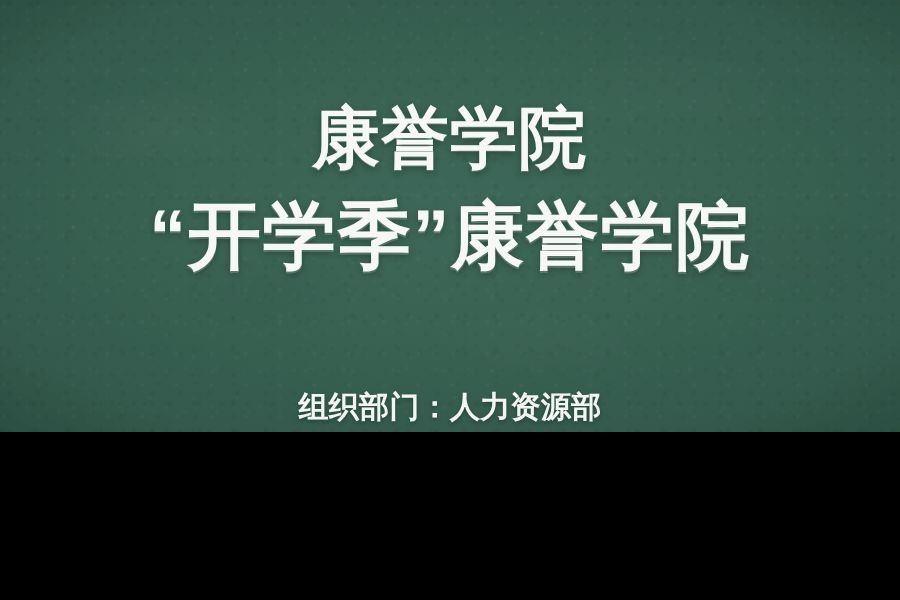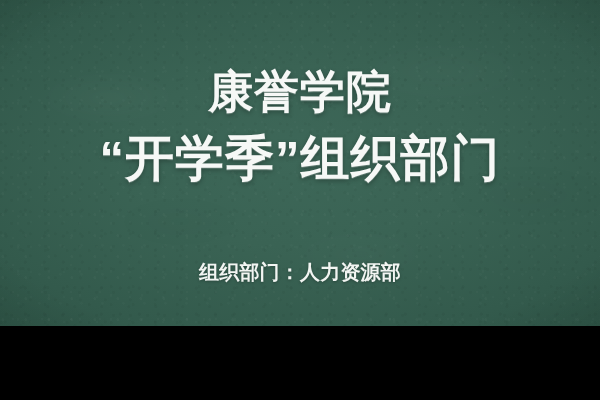--- a/index.html
+++ b/index.html
@@ -3,21 +3,21 @@
 <meta charset="utf-8">
 <style>
   html, body {
     margin: 0;
     padding: 0;
     background: #000;
   }
   #slide {
     position: relative;
     width: 600px;
-    height: 326px;
+    height: 288px;
     overflow: hidden;
     font-family: "Liberation Sans", "DejaVu Sans", sans-serif;
     background-color: #2c5446;
     -webkit-font-smoothing: antialiased;
   }
 
   
   .board-base {
     position: absolute;
     inset: 0;
@@ -178,21 +178,21 @@
 
 <div id="slide">
 
   <div class="board-base"></div>
   <div class="board-speckle"></div>
   <div class="board-smudge"></div>
   <div class="board-vignette"></div>
 
   <div class="content">
     <div class="title-line1">康誉学院</div>
-    <div class="title-line2">“开学季”组织部门</div>
+    <div class="title-line2">“开学季”康誉学院</div>
     <div class="subtitle">组织部门：人力资源部</div>
   </div>
 
   <div class="chalk-ledge">
     <div class="ledge-top"></div>
     <div class="ledge-face"></div>
     <div class="ledge-groove"></div>
     <div class="ledge-left-cap"></div>
     <div class="ledge-base"></div>
   </div>

